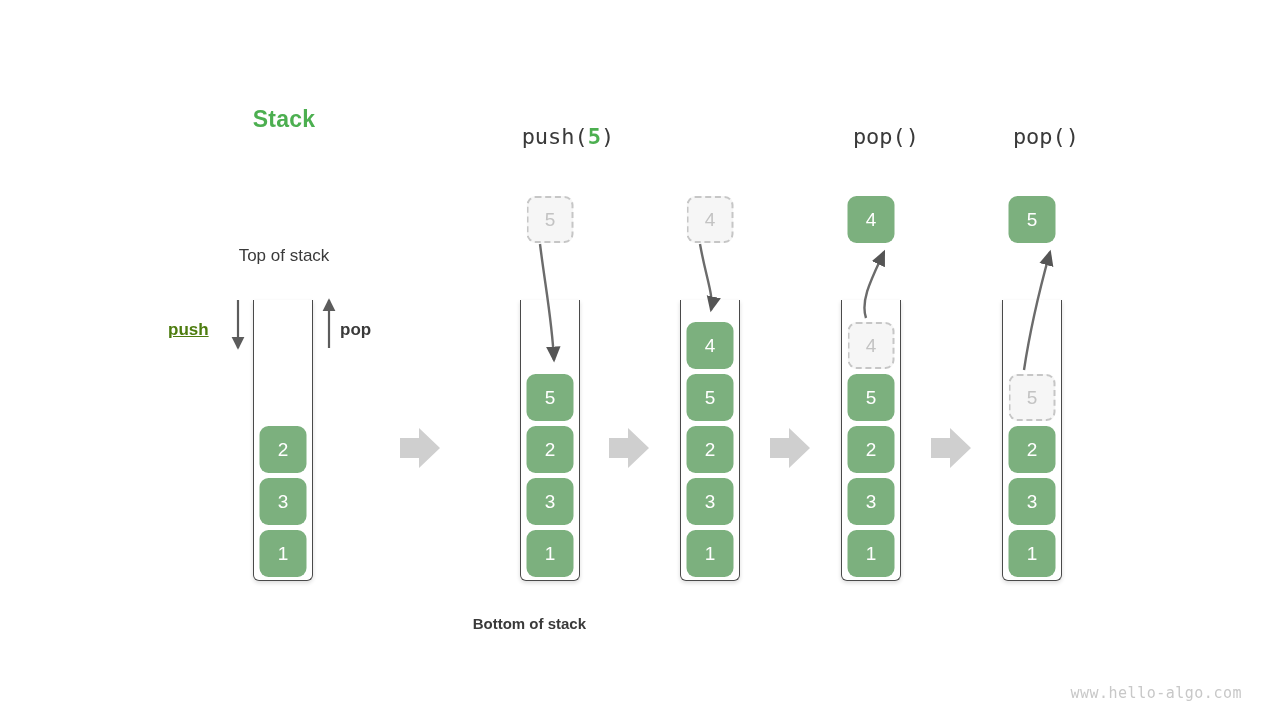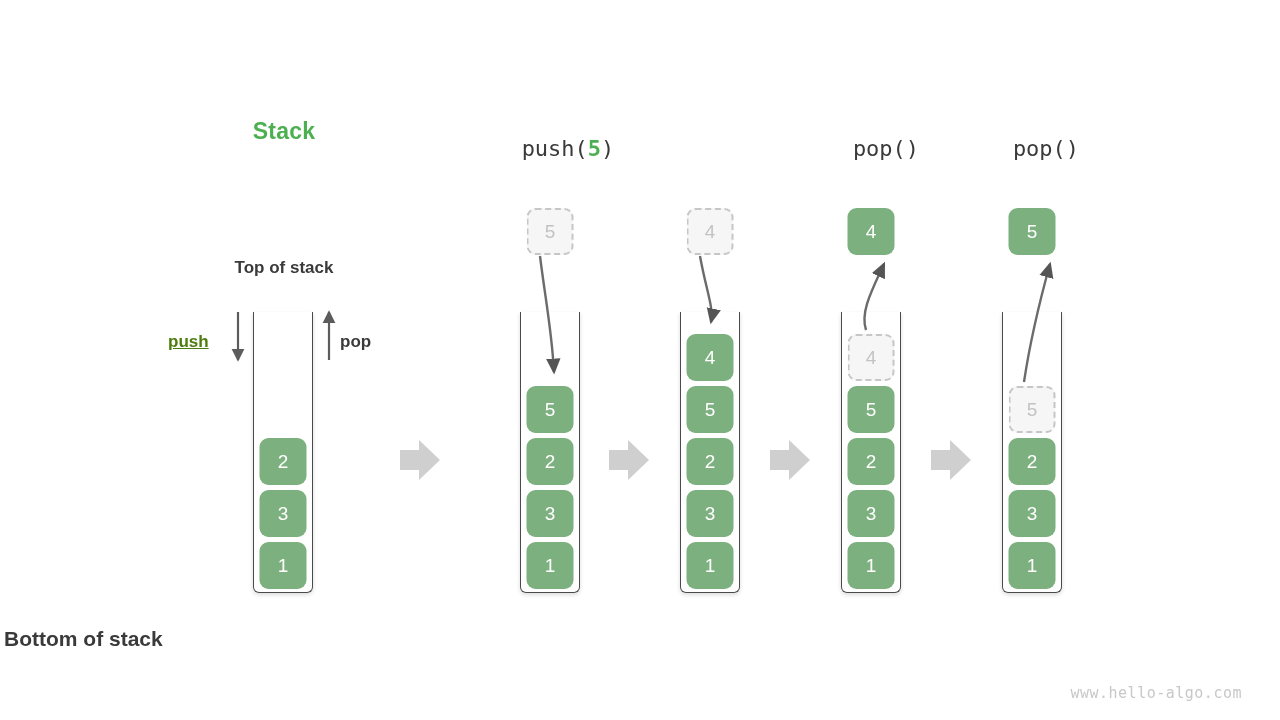--- a/index.html
+++ b/index.html
@@ -10,48 +10,47 @@
   body {
     width: 1280px;
     height: 720px;
     position: relative;
     overflow: hidden;
     font-family: "Liberation Sans", sans-serif;
   }
   .canvas {
     position: absolute;
     inset: 0;
-    margin-top: 12px;
   }
   
   .title-stack {
     position: absolute;
     left: 0; top: 106px;
     width: 568px;
     text-align: center;
     font-size: 23px;
     font-weight: bold;
     color: #4CAF50;
     letter-spacing: 0.2px;
   }
   .label-top {
     position: absolute;
     left: 0; top: 246px;
     width: 568px;
     text-align: center;
     font-size: 17px;
-    font-weight: bold;
+    font-weight: normal;
     color: #3a3a3a;
   }
   .label-bottom {
     position: absolute;
-    left: 4px; top: 615px;
+    left: 18px; top: 615px;
     width: 568px;
-    text-align: left;
-    font-size: 21px;
+    text-align: right;
+    font-size: 15px;
     font-weight: bold;
     color: #3a3a3a;
   }
   .label-push {
     position: absolute;
     left: 168px; top: 320px;
     font-size: 17px;
     font-weight: bold;
     color: #4d7c0f;
     text-decoration: underline;

